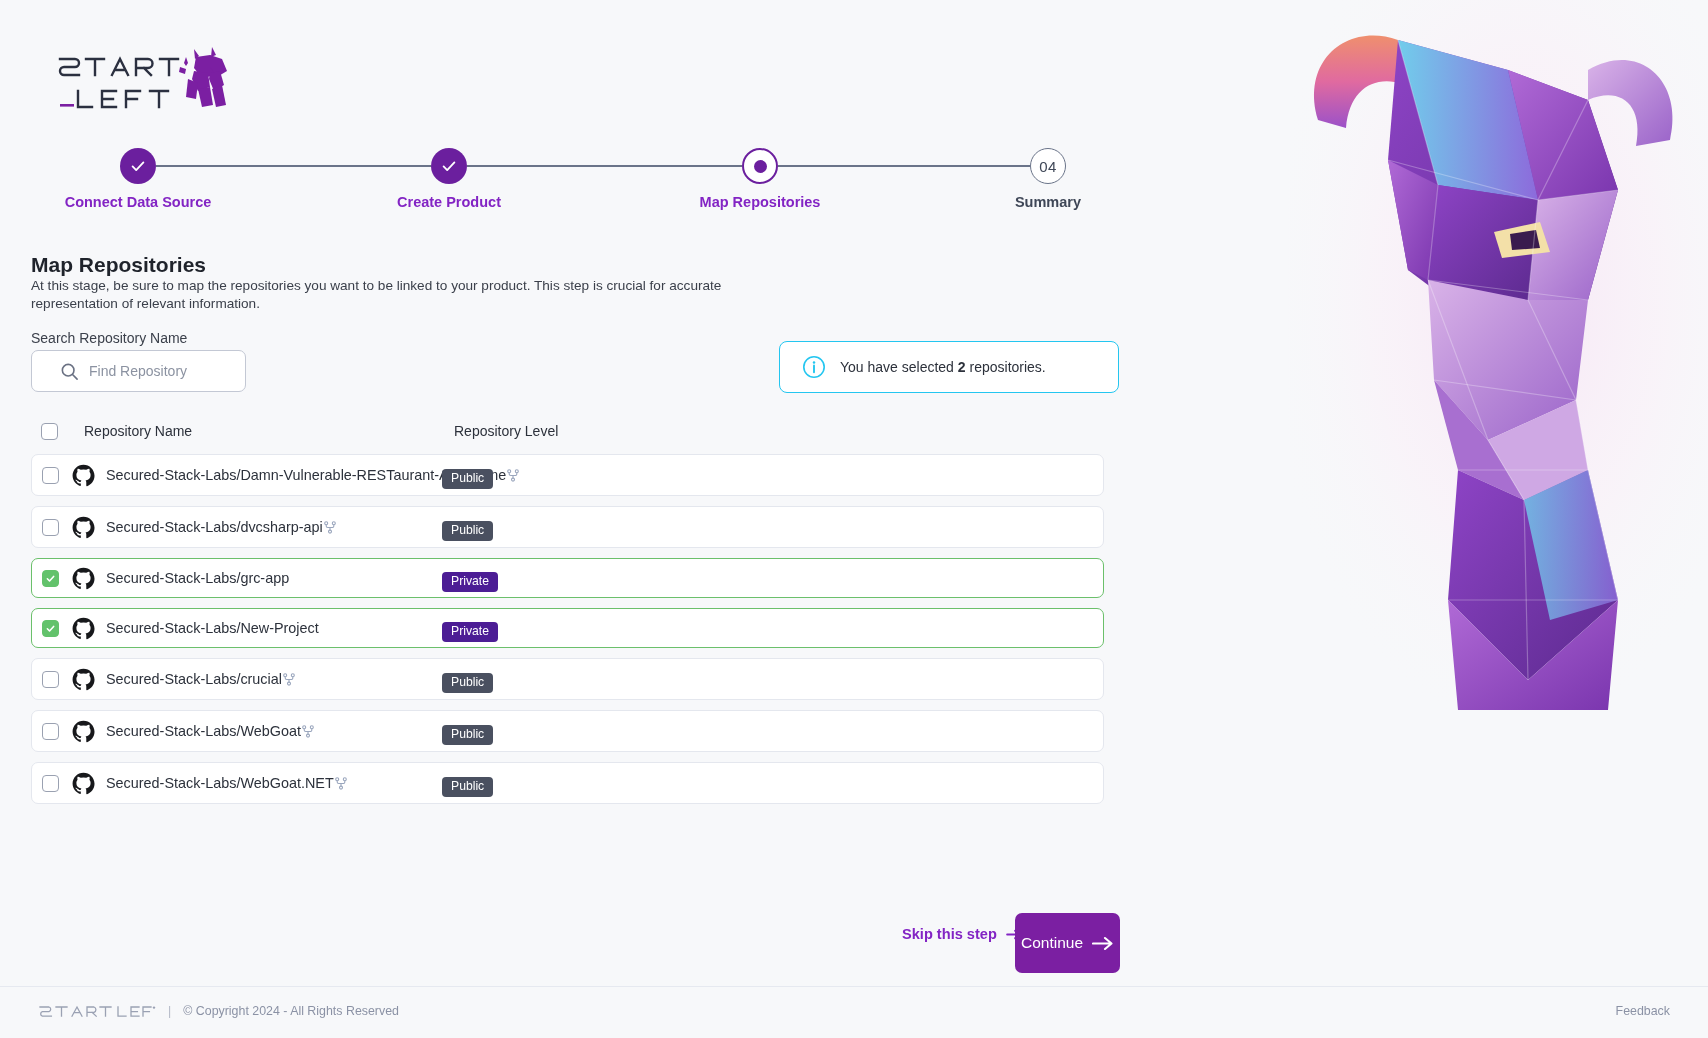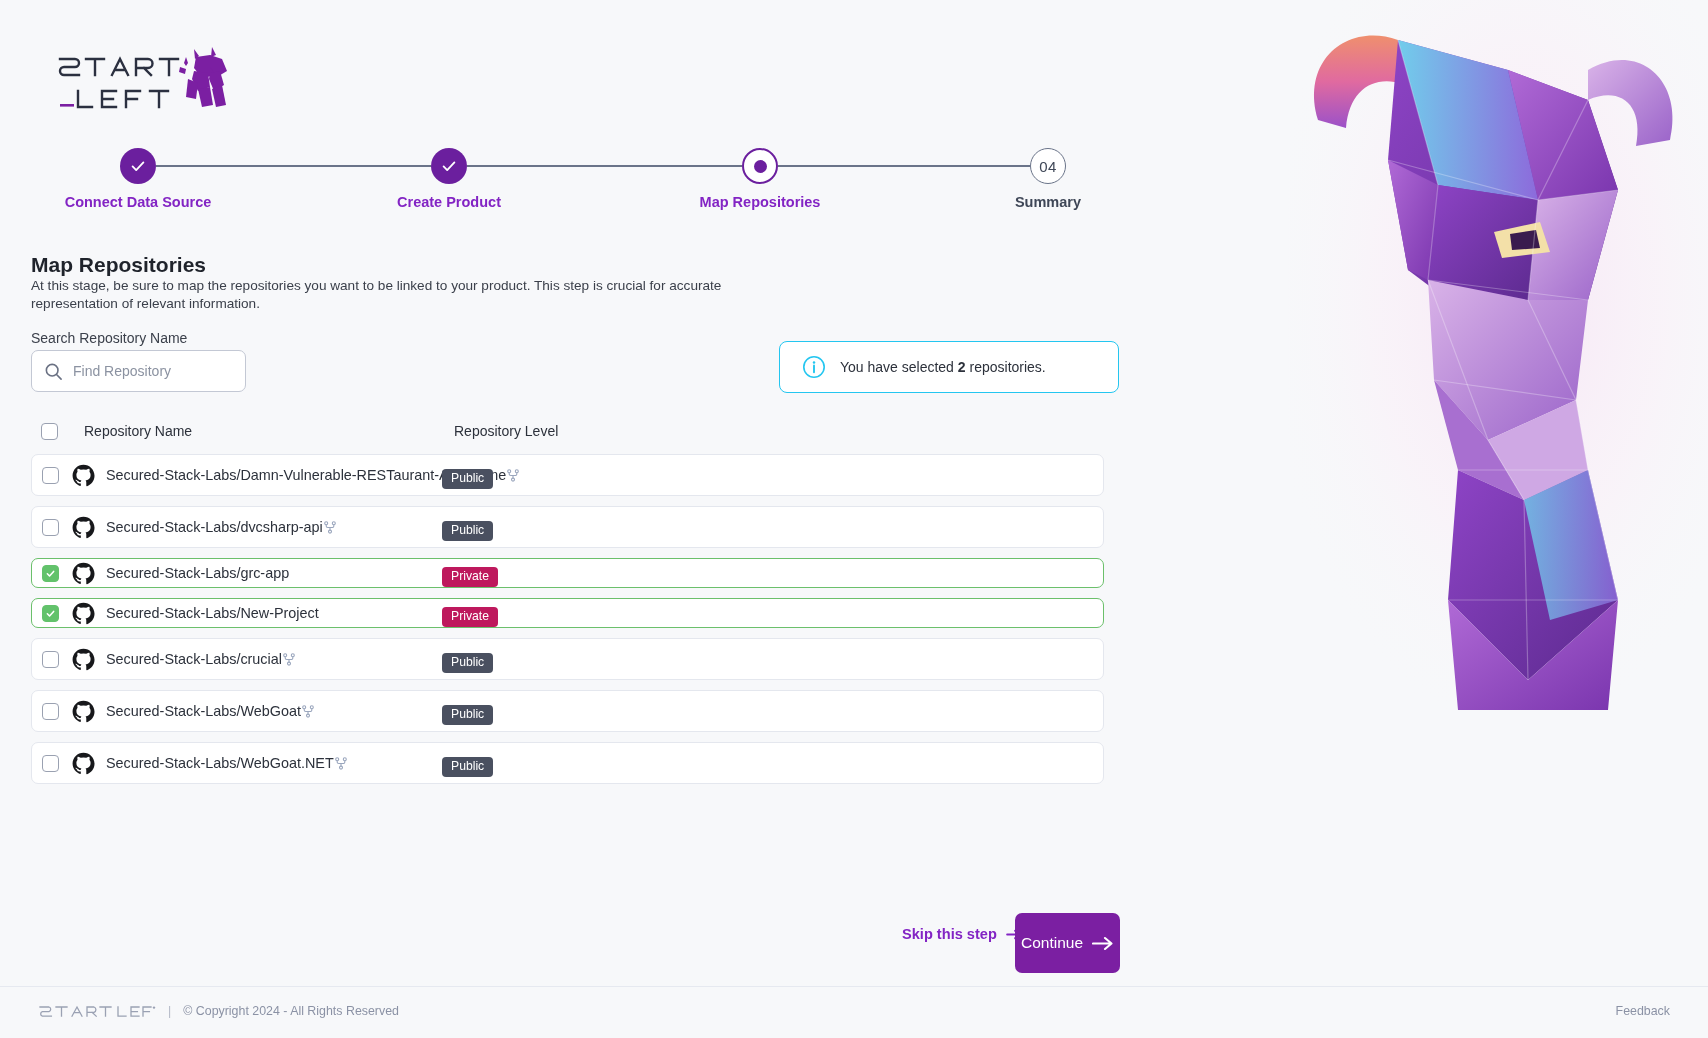--- a/index.html
+++ b/index.html
@@ -45,21 +45,21 @@
 
   
   .h-title { position: absolute; left: 31px; top: 253px; font-size: 21px; font-weight: bold; color: #1f232b; }
   .h-desc { position: absolute; left: 31px; top: 277px; width: 720px; font-size: 13.6px; line-height: 1.33; color: #3b404b; }
 
   
   .search-label { position: absolute; left: 31px; top: 330px; font-size: 14px; color: #3b404b; }
   .search-box {
     position: absolute; left: 31px; top: 350px; width: 215px; height: 42px;
     background: #fff; border: 1px solid #c3c8d4; border-radius: 7px;
-    display: flex; align-items: center; padding: 0 12px; gap: 10px;
+    display: flex; align-items: center; padding: 0 28px; gap: 10px;
   }
   .search-box svg { flex: 0 0 auto; }
   .search-input {
     border: none; outline: none; background: transparent;
     font-family: "Liberation Sans", sans-serif; font-size: 14px; color: #2c313b; width: 100%;
   }
   .search-input::placeholder { color: #8b92a1; }
 
   
   .info-banner {
@@ -72,31 +72,31 @@
 
   
   .table { position: absolute; left: 31px; top: 418px; width: 1073px; }
   .thead { display: flex; align-items: center; height: 26px; padding-left: 10px; }
   .th-name { font-size: 14px; color: #2c313b; margin-left: 26px; width: 370px; }
   .th-level { font-size: 14px; color: #2c313b; }
   .row {
     display: flex; align-items: center; height: 42px; margin-top: 10px;
     background: #ffffff; border: 1px solid #e4e7ee; border-radius: 7px; padding-left: 10px;
   }
-  .row.selected { border: 1.4px solid #6bc06b; height: 30px; }
+  .row.selected { border: 1.4px solid #6bc06b; height: 40px; }
   .repo-cell { display: flex; align-items: center; gap: 11px; margin-left: 13px; width: 370px; }
   .gh-icon { flex: 0 0 auto; }
   .repo-name { font-size: 14.4px; color: #2c313b; white-space: nowrap; display: flex; align-items: center; }
   .fork-icon { margin-left: 1px; }
   .badge {
     display: inline-block; font-size: 12.2px; color: #ffffff;
     border-radius: 4px; padding: 3px 9px 4px; line-height: 1; margin-top: 8px;
   }
   .badge.public { background: #4a5060; }
-  .badge.private { background: #be185d; }
+  .badge.private { background: #4c1d95; }
 
   
   .cb {
     width: 17px; height: 17px; border-radius: 4px; flex: 0 0 auto;
     border: 1.3px solid #9aa1b1; background: #ffffff;
     display: flex; align-items: center; justify-content: center;
   }
   .cb.checked { background: #62c26b; border-color: #62c26b; }
   .cb.checked svg { width: 11px; height: 11px; }
 

